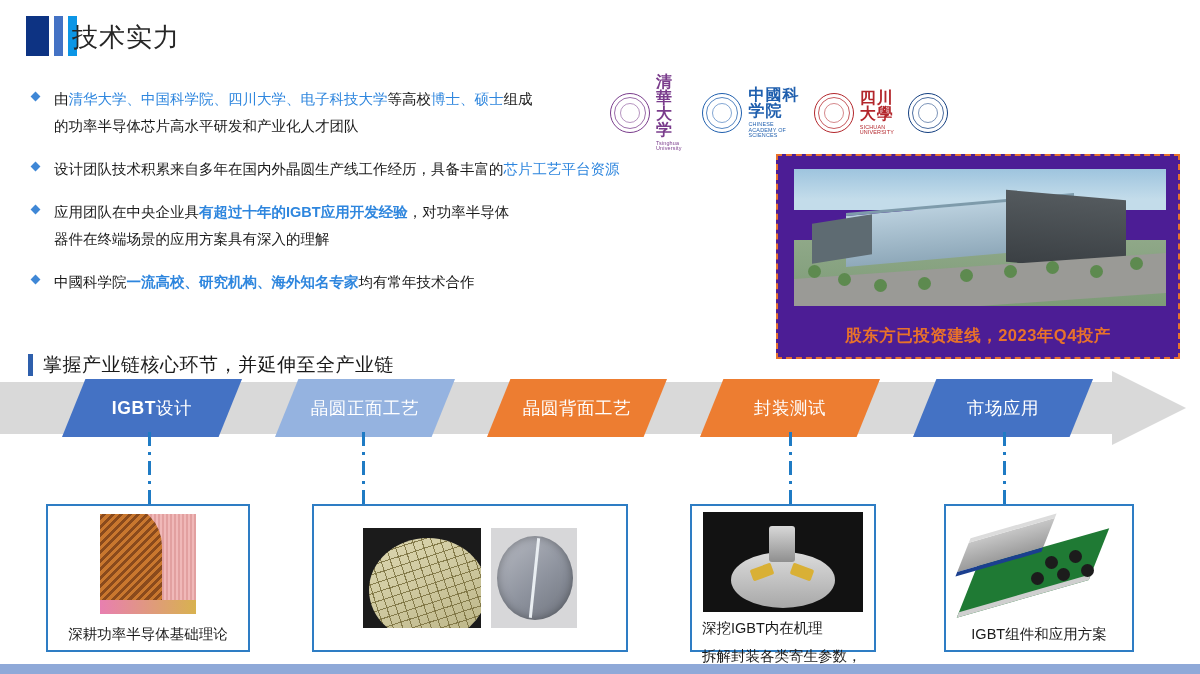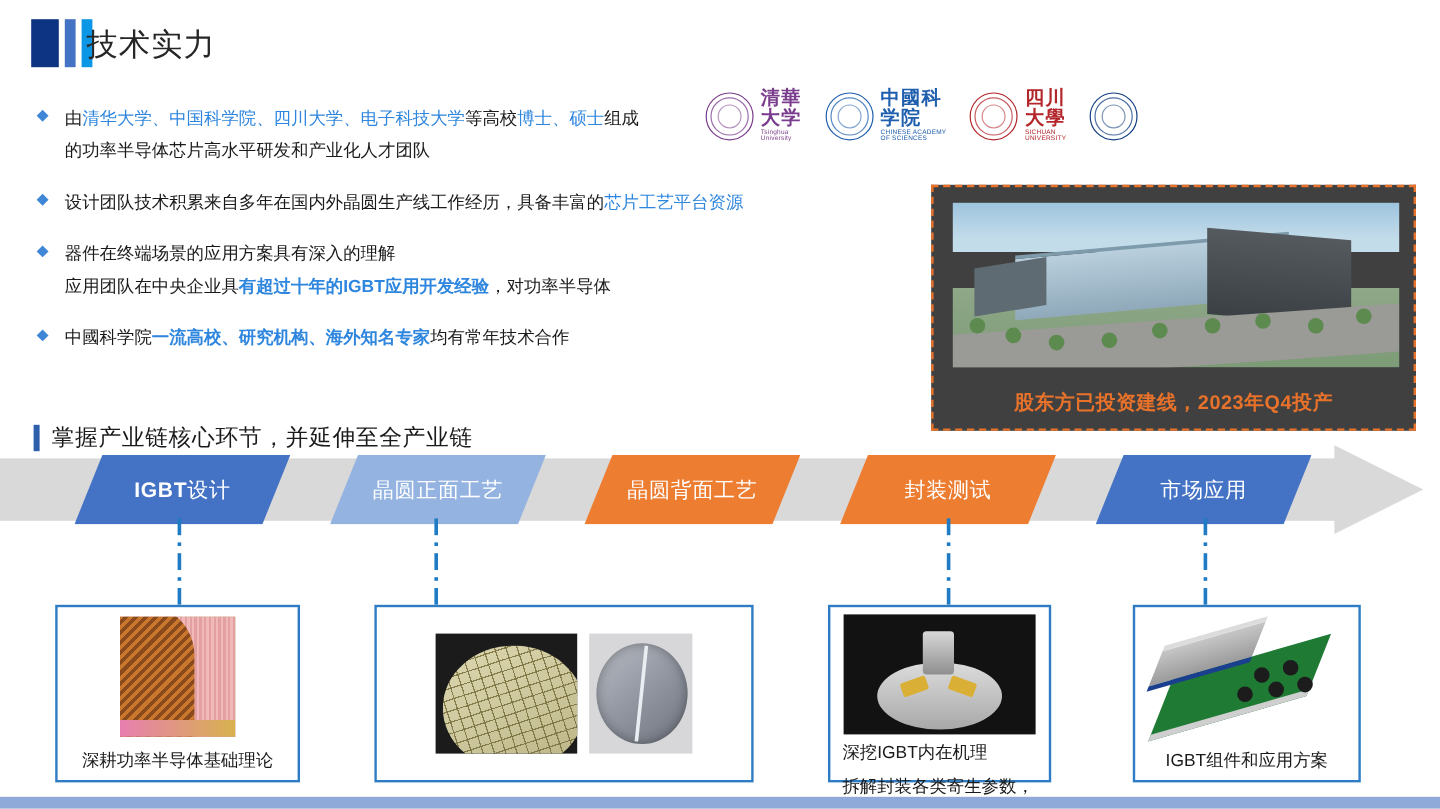--- a/index.html
+++ b/index.html
@@ -34,41 +34,41 @@
     position:absolute; left:4px; top:7px;
     width:7px; height:7px; background:#3F87D6; transform:rotate(45deg);
   }
   .bullet p {
     font-size:14.5px; color:#1a1a1a; line-height:27px; white-space:nowrap;
   }
   .hl { color:#2E86DE; }
   .hlb { color:#2E86DE; font-weight:bold; }
 
   
-  .unis { position:absolute; left:588px; top:74px; display:flex; gap:14px; align-items:center; }
+  .unis { position:absolute; left:610px; top:74px; display:flex; gap:14px; align-items:center; }
   .uni { display:flex; align-items:center; gap:6px; }
   .uni .seal { width:40px; height:40px; border-radius:50%; position:relative; flex:0 0 auto; }
   .uni .seal::before {
     content:""; position:absolute; inset:3px; border-radius:50%; border:1px solid currentColor; opacity:.75;
   }
   .uni .seal::after {
     content:""; position:absolute; inset:9px; border-radius:50%; border:1px solid currentColor; opacity:.55;
   }
   .uni .txt { display:flex; flex-direction:column; line-height:1; }
   .uni .cn { font-size:16px; font-weight:bold; letter-spacing:1px; font-family:"DejaVu Serif", serif; }
   .uni .en { font-size:5.4px; letter-spacing:.2px; margin-top:3px; }
   .u-tsinghua { color:#7A3C8C; border:1.6px solid #7A3C8C; }
   .u-cas      { color:#1F5FAE; border:1.6px solid #1F5FAE; }
   .u-scu      { color:#B3262B; border:1.6px solid #B3262B; }
   .u-uestc    { color:#123E80; border:1.6px solid #123E80; }
 
   
   .fab-panel {
     position:absolute; left:776px; top:154px; width:404px; height:205px;
-    border:2px dashed #E8722A; background:#404040;
+    border:2px dashed #E8722A; background:#4c1d95;
   }
   .fab-img {
     position:absolute; left:16px; top:13px; width:372px; height:137px;
     background:
       linear-gradient(180deg,#9ec4de 0%, #c3dcea 22%, #c3dcea 30%, transparent 30%),
       linear-gradient(180deg, transparent 0%, transparent 52%, #8fa888 52%, #7d9b77 100%);
     overflow:hidden;
   }
   .bldg-main {
     position:absolute; left:52px; top:34px; width:228px; height:54px;
@@ -218,22 +218,22 @@
         <span class="dia"></span>
         <p><span>由</span><span class="hl">清华大学、中国科学院、四川大学、电子科技大学</span><span>等高校</span><span class="hl">博士、硕士</span><span>组成</span></p>
         <p><span>的功率半导体芯片高水平研发和产业化人才团队</span></p>
       </div>
       <div class="bullet">
         <span class="dia"></span>
         <p><span>设计团队技术积累来自多年在国内外晶圆生产线工作经历，具备丰富的</span><span class="hl">芯片工艺平台资源</span></p>
       </div>
       <div class="bullet">
         <span class="dia"></span>
+        <p><span>应用团队在中央企业具</span><span class="hlb">有超过十年的IGBT应用开发经验</span><span>，对功率半导体</span></p>
         <p><span>器件在终端场景的应用方案具有深入的理解</span></p>
-        <p><span>应用团队在中央企业具</span><span class="hlb">有超过十年的IGBT应用开发经验</span><span>，对功率半导体</span></p>
       </div>
       <div class="bullet">
         <span class="dia"></span>
         <p><span>中國科学院</span><span class="hlb">一流高校、研究机构、海外知名专家</span><span>均有常年技术合作</span></p>
       </div>
     </div>
 
   <div class="unis" id="unis">
       <div class="uni">
         <span class="seal u-tsinghua"></span>

